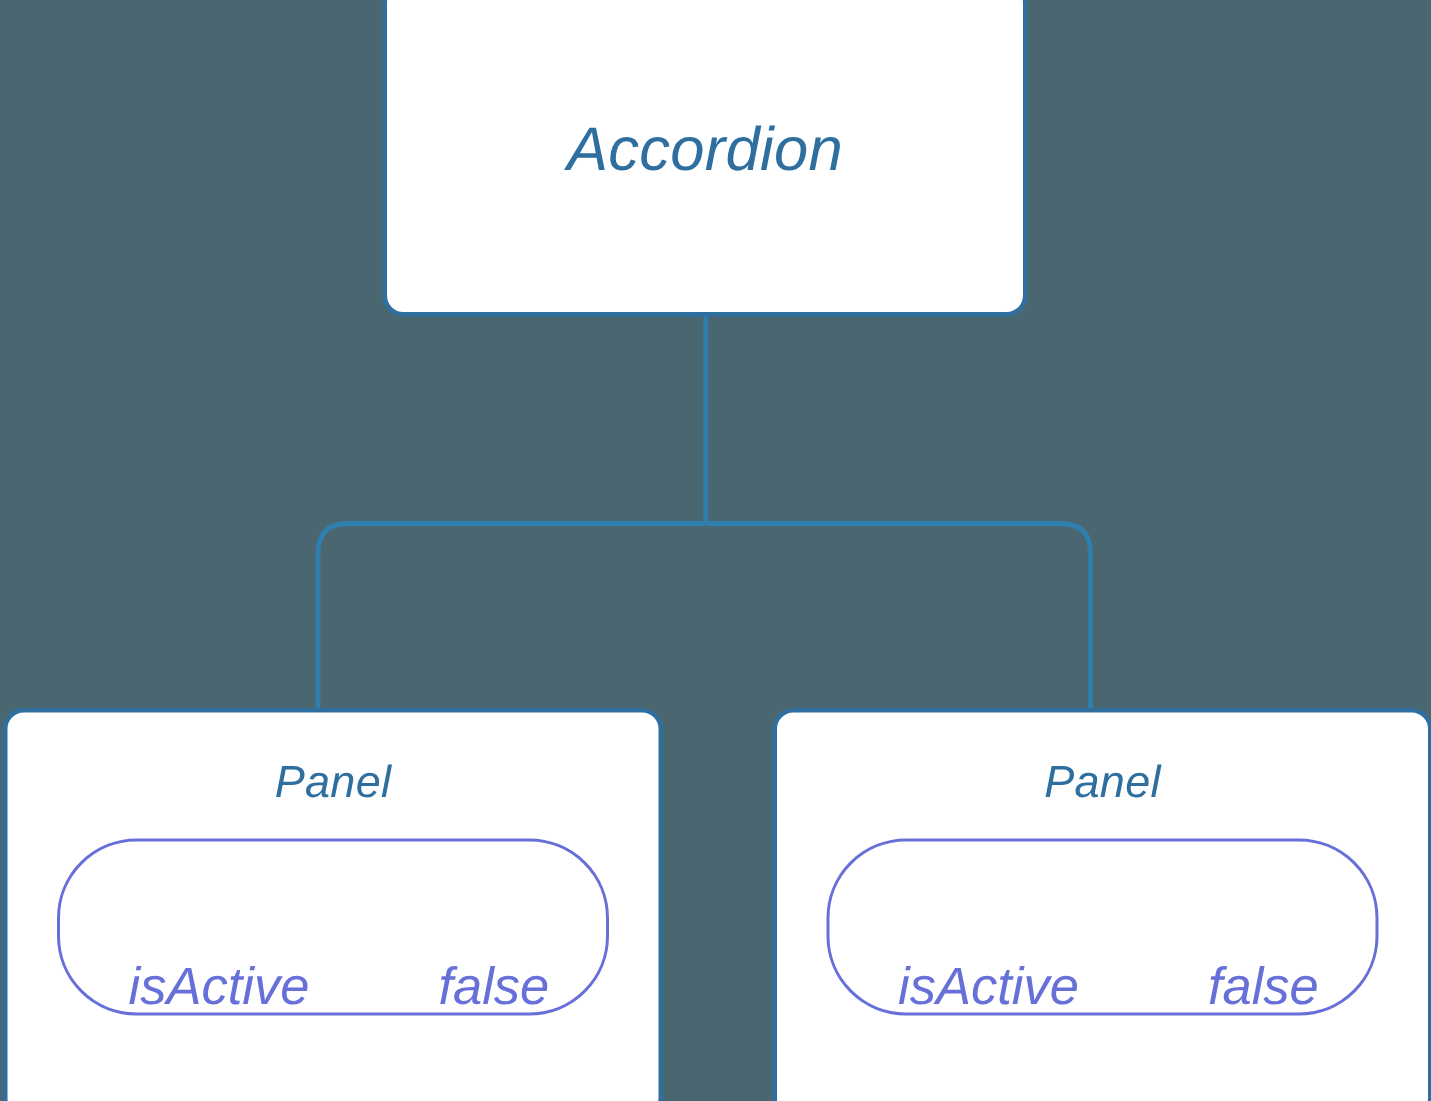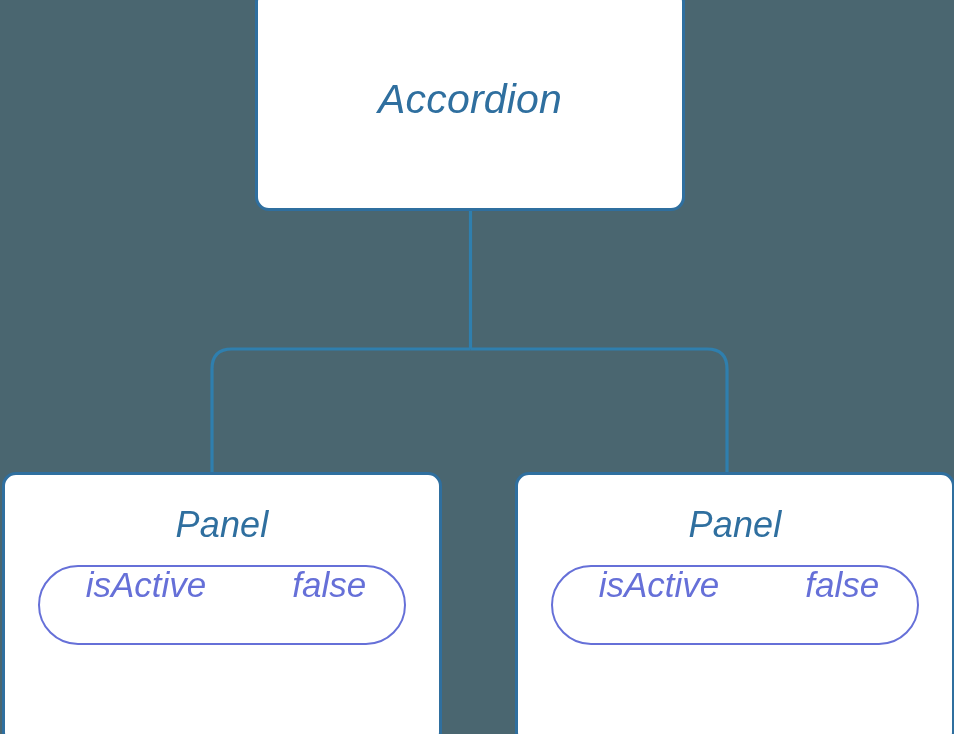--- a/index.html
+++ b/index.html
@@ -62,37 +62,37 @@
     top: 472px;
     width: 440px;
     height: 274px;
     padding-top: 32px;
   }
   .node-leaf.leaf-left  { left: 2px;   }
   .node-leaf.leaf-right { left: 515px; }
 
   .node-title {
     color: #2f6f9f;
-    font-size: 36px;
+    font-size: 30px;
     font-weight: 400;
     letter-spacing: 0.2px;
     line-height: 1;
     white-space: nowrap;
   }
 
   
   .state-pill {
     margin-top: 22px;
-    height: 80px;
+    height: 118px;
     width: 368px;
     border: 2.5px solid #6670d8;
     border-radius: 53px;
     box-sizing: border-box;
     display: flex;
-    align-items: flex-start;
+    align-items: flex-end;
     overflow: hidden;
   }
   .pill-cell {
     display: flex;
     align-items: center;
     justify-content: center;
     color: #6670d8;
     font-size: 35px;
     line-height: 1;
     white-space: nowrap;

